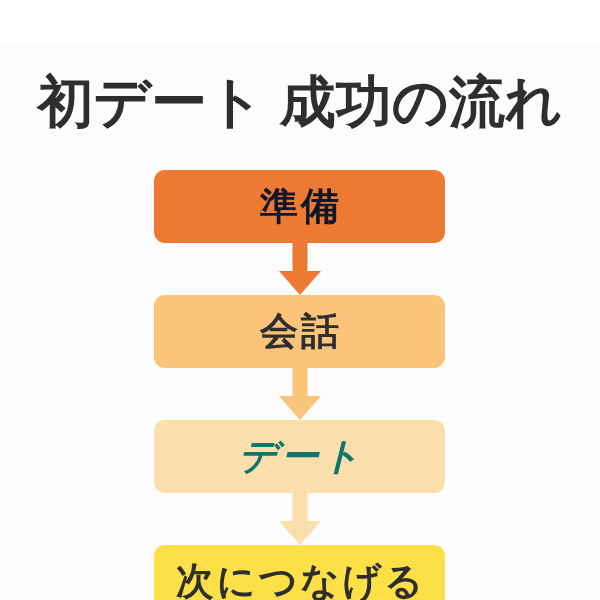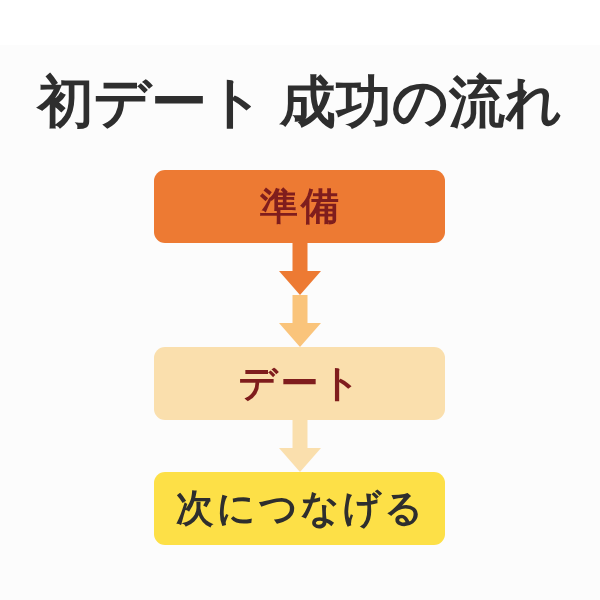--- a/index.html
+++ b/index.html
@@ -58,38 +58,41 @@
 </head>
 <body>
 
 <div class="canvas" style="background-color: rgb(252, 252, 252);">
 
   <div class="title" style="color: rgb(46, 46, 46);">初デート 成功の流れ</div>
 
   <div class="flow">
 
     <div class="step-box" style="background-color: rgb(237, 122, 51);">
-      <span class="step-label" style="color: #7f1d1d;">準備</span>
+      <span class="step-label" style="color: #0f172a;">準備</span>
     </div>
 
     <div class="arrow" style="color: rgb(237, 122, 51);">
       <svg width="42" height="52" viewBox="0 0 42 52" aria-hidden="true">
         <polygon points="13.5,0 28.5,0 28.5,28 42,28 21,52 0,28 13.5,28" fill="currentColor"></polygon>
       </svg>
     </div>
 
+    <div class="step-box" style="background-color: rgb(250, 196, 123);">
+      <span class="step-label" style="color: rgb(46, 46, 46);">会話</span>
+    </div>
 
     <div class="arrow" style="color: rgb(250, 196, 123);">
       <svg width="42" height="52" viewBox="0 0 42 52" aria-hidden="true">
         <polygon points="13.5,0 28.5,0 28.5,28 42,28 21,52 0,28 13.5,28" fill="currentColor"></polygon>
       </svg>
     </div>
 
     <div class="step-box" style="background-color: rgb(250, 223, 173);">
-      <span class="step-label" style="color: #7f1d1d;">デート</span>
+      <span class="step-label" style="color: #0f766e; font-style: italic;">デート</span>
     </div>
 
     <div class="arrow" style="color: rgb(250, 223, 173);">
       <svg width="42" height="52" viewBox="0 0 42 52" aria-hidden="true">
         <polygon points="13.5,0 28.5,0 28.5,28 42,28 21,52 0,28 13.5,28" fill="currentColor"></polygon>
       </svg>
     </div>
 
     <div class="step-box" style="background-color: #fde047;">
       <span class="step-label" style="color: rgb(46, 46, 46);">次につなげる</span>

